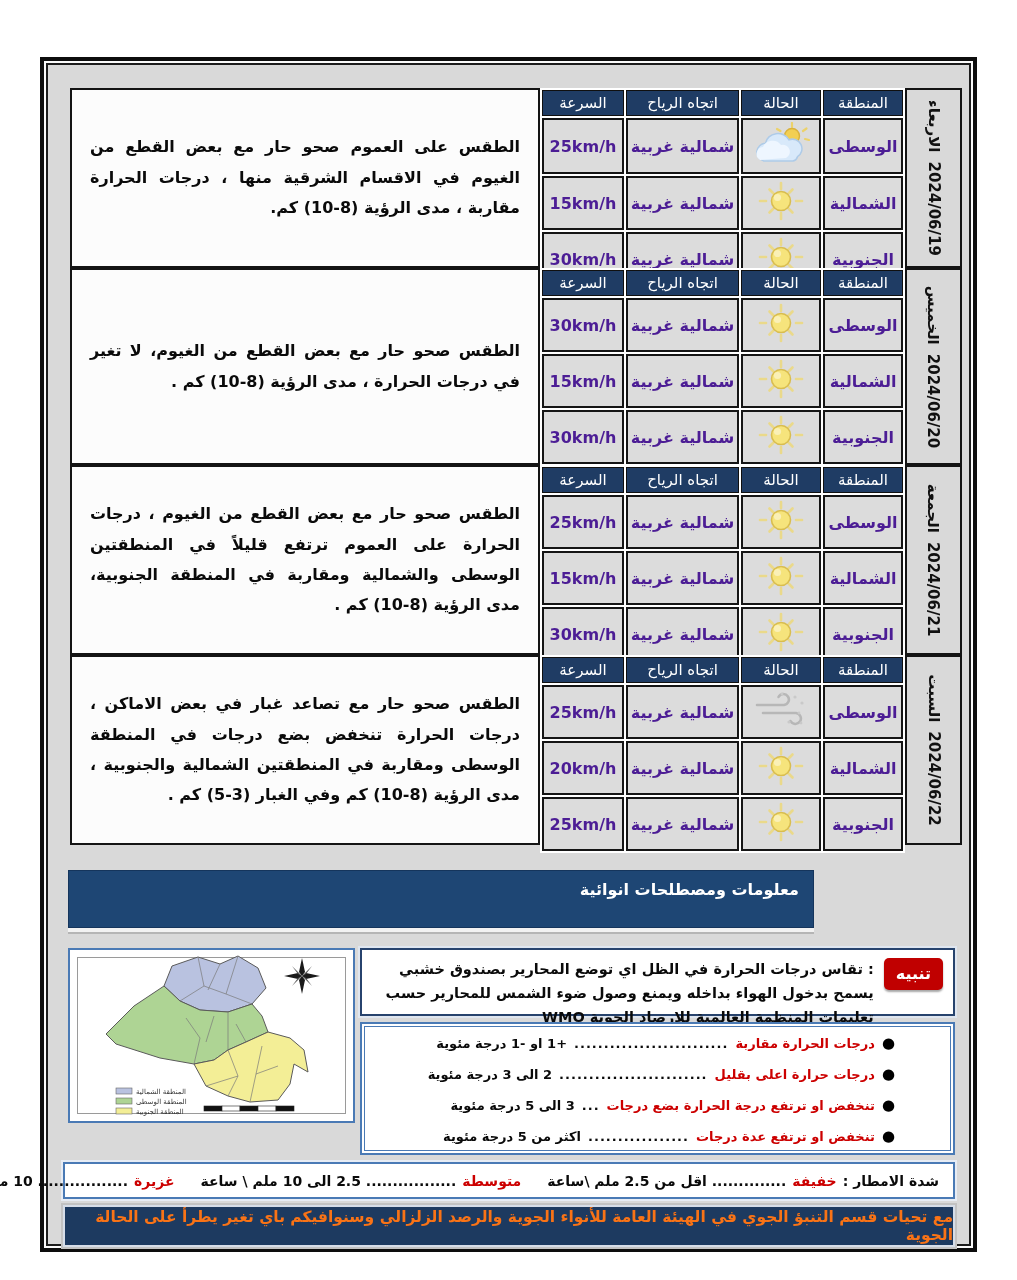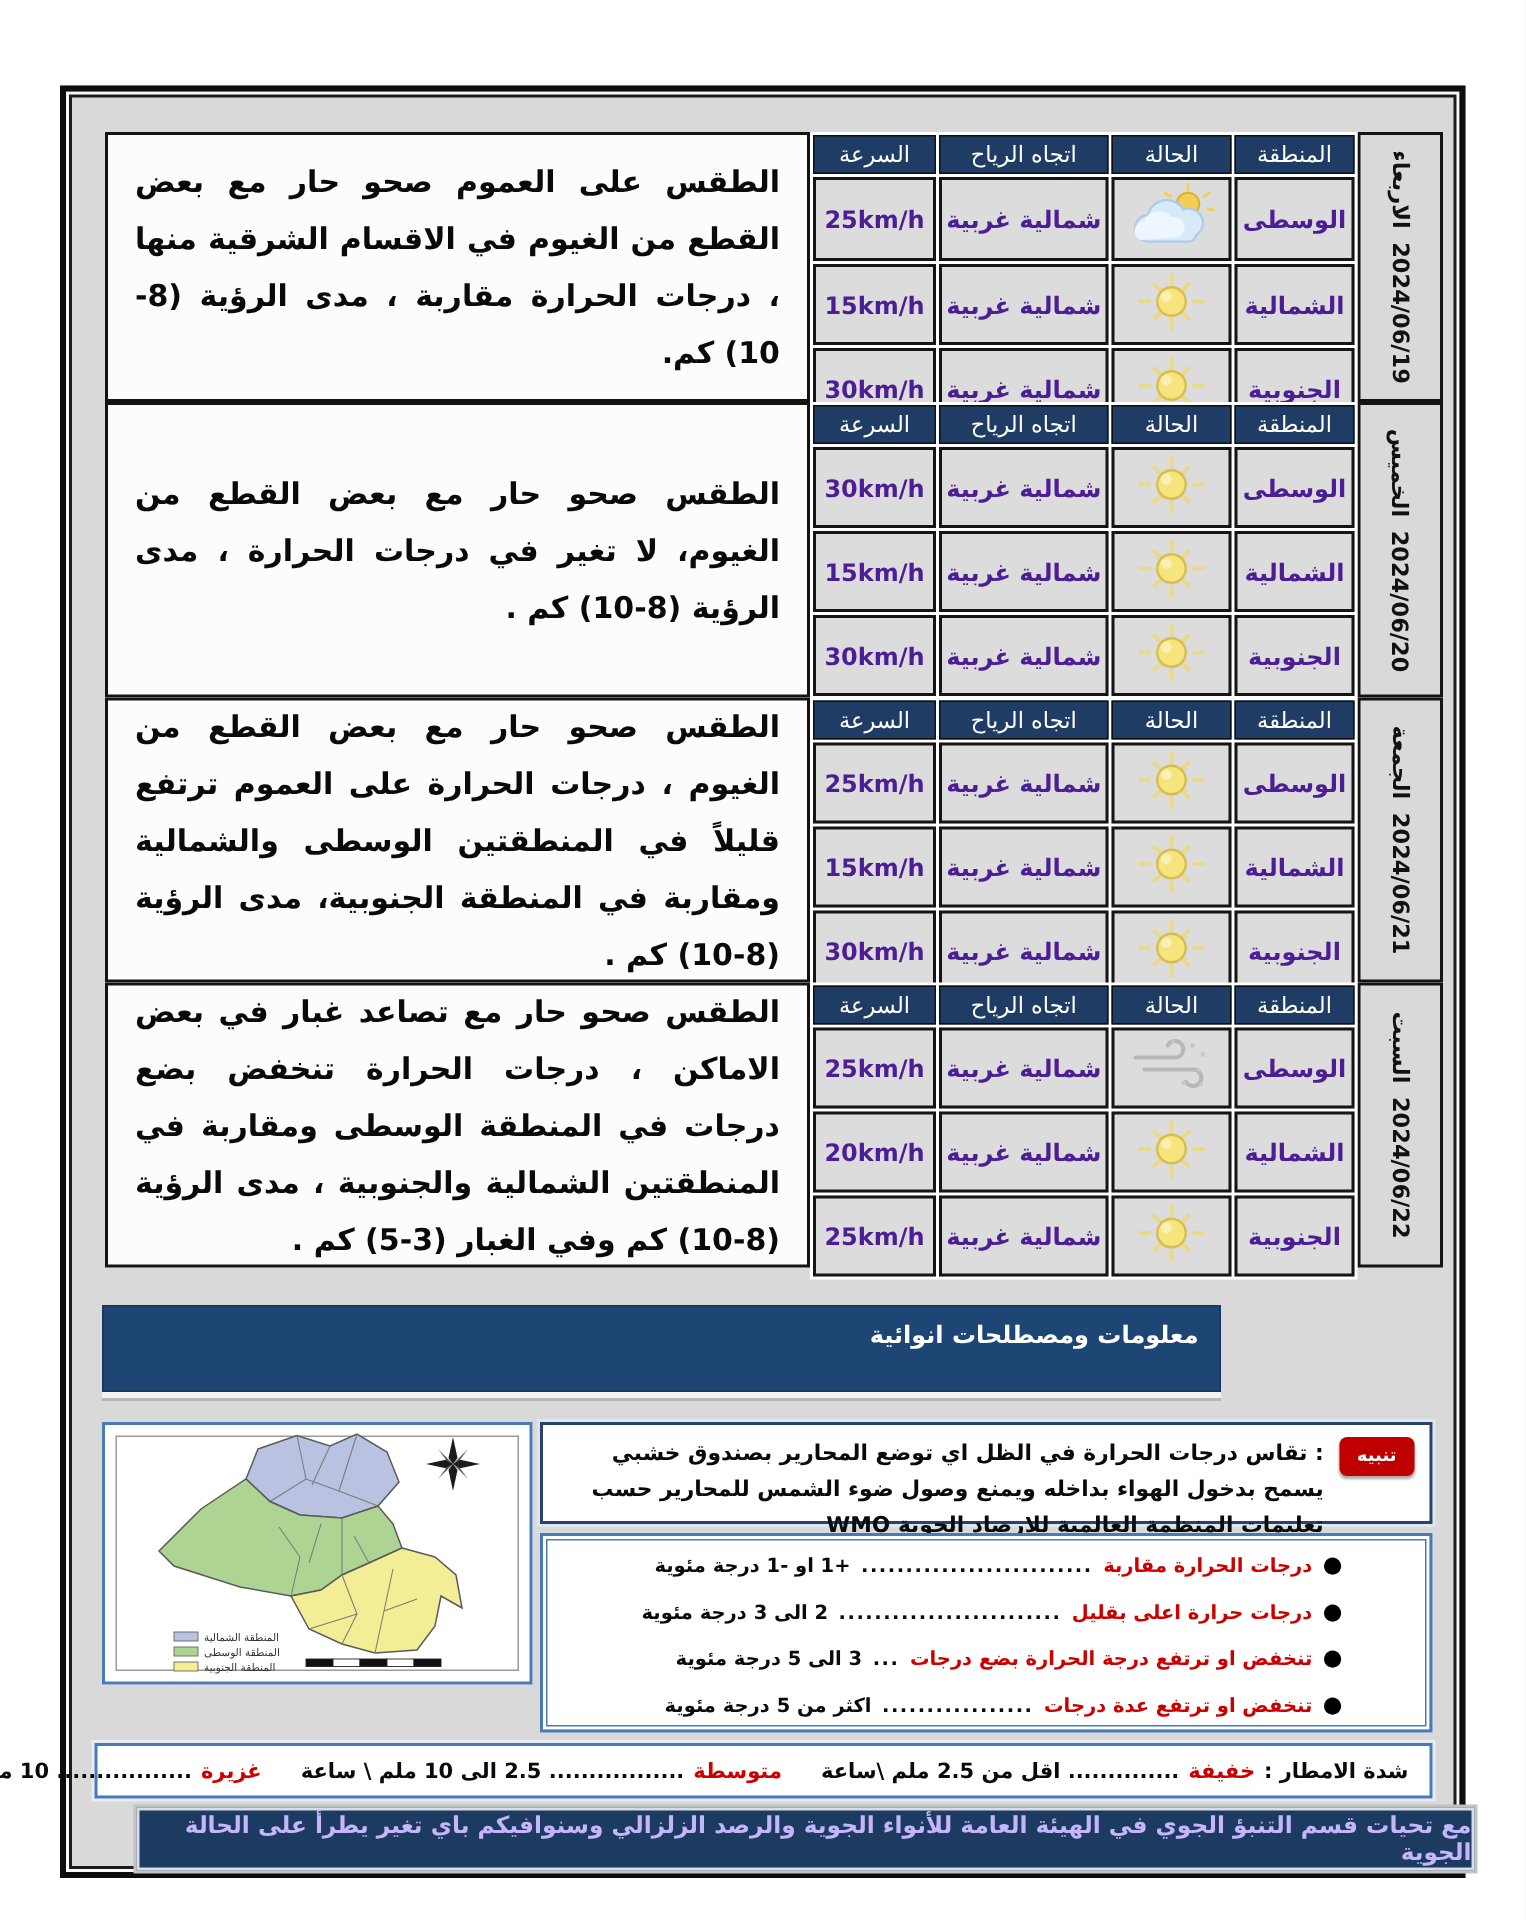--- a/index.html
+++ b/index.html
@@ -26,21 +26,21 @@
     background:#ffffff; direction:rtl; table-layout:fixed; }
   table.wx th { background:#1f3c64; color:#fff; font-size:15px; font-weight:normal;
     border:1px solid #101010; height:26px; padding:1px 4px; }
   table.wx td { border:2px solid #151515; background:#dcdcdc; text-align:center;
     vertical-align:middle; font-weight:bold; font-size:16px; color:#4c1d95; padding:2px; }
   td.region { background:#6da2dc; }
   td.speed { direction:ltr; font-size:16px; }
   td.cond  { padding:0; }
 
   .desc { flex:1; background:#fcfcfc; border:2px solid #141414;
-    padding:12px 18px; font-weight:bold; font-size:20px; line-height:1.9;
+    padding:12px 18px; font-weight:bold; font-size:16px; line-height:1.9;
     color:#0a0a0a; display:flex; align-items:center; }
   .desc p { width:100%; text-align:justify; text-align-last:right; }
 
   
   .band { position:absolute; left:68px; top:870px; width:746px; height:58px;
     background:#1e4674; border:1px solid #15355c; color:#fff; direction:rtl;
     padding:9px 14px; font-weight:bold; font-size:16px;
     box-shadow:0 4px 0 #f2f2f2, 0 6px 0 #b5b5b5; }
 
   
@@ -48,21 +48,21 @@
     background:#fff; border:2px solid #4a7ab5; padding:7px; }
   .map-inner { width:100%; height:100%; border:1px solid #9a9a9a;
     display:flex; align-items:center; justify-content:center; background:#fff; }
 
   
   .notice { position:absolute; left:360px; top:948px; width:595px; height:68px;
     background:#fff; border:2px solid #27436d; direction:rtl; display:flex;
     gap:10px; padding:8px 10px; font-size:14.5px; font-weight:bold; line-height:1.65;
     color:#0a0a0a; box-shadow:0 0 0 2px #dfe6f0; }
   .notice-badge { background:#c00000; color:#fff; border-radius:5px;
-    padding:3px 12px; font-size:12px; align-self:flex-start; flex:0 0 auto;
+    padding:3px 12px; font-size:16px; align-self:flex-start; flex:0 0 auto;
     box-shadow:0 2px 2px rgba(0,0,0,.35); }
 
   
   .terms { position:absolute; left:360px; top:1022px; width:595px; height:133px;
     background:#fff; border:2px solid #4a7ab5;
     box-shadow: inset 0 0 0 2px #ffffff, inset 0 0 0 3px #4a7ab5;
     direction:rtl; padding:10px 58px 8px 10px;
     display:flex; flex-direction:column; justify-content:space-between; }
   .term { display:flex; align-items:baseline; gap:7px;
     font-size:13px; font-weight:bold; color:#0a0a0a; white-space:nowrap; }
@@ -74,22 +74,22 @@
   .rain { position:absolute; left:63px; top:1162px; width:892px; height:37px;
     background:#fff; border:2px solid #4a7ab5; box-shadow:0 0 0 2px #e7ecf4;
     direction:rtl; display:flex; align-items:center; padding:0 14px;
     font-size:14px; font-weight:bold; color:#0a0a0a; white-space:nowrap; }
   .rain .red { color:#cc0000; margin:0 6px; }
   .rain .seg { margin-left:20px; }
 
   
   .footer { position:absolute; left:63px; top:1205px; width:892px; height:42px;
     background:#1d3a60; border:2px solid #d6dde8; box-shadow:0 0 0 2px #c2c2c2;
-    color:#c4b5fd; font-weight:bold; font-size:15.5px; direction:rtl;
-    display:flex; align-items:center; justify-content:center;margin-left:28px; }
+    color:#f97316; font-weight:bold; font-size:15.5px; direction:rtl;
+    display:flex; align-items:center; justify-content:center; }
 </style>
 </head>
 <body>
 
 <div class="frame"></div>
 
 <div class="forecast">
 
   <div class="day-section h180">
     <div class="day-col">

